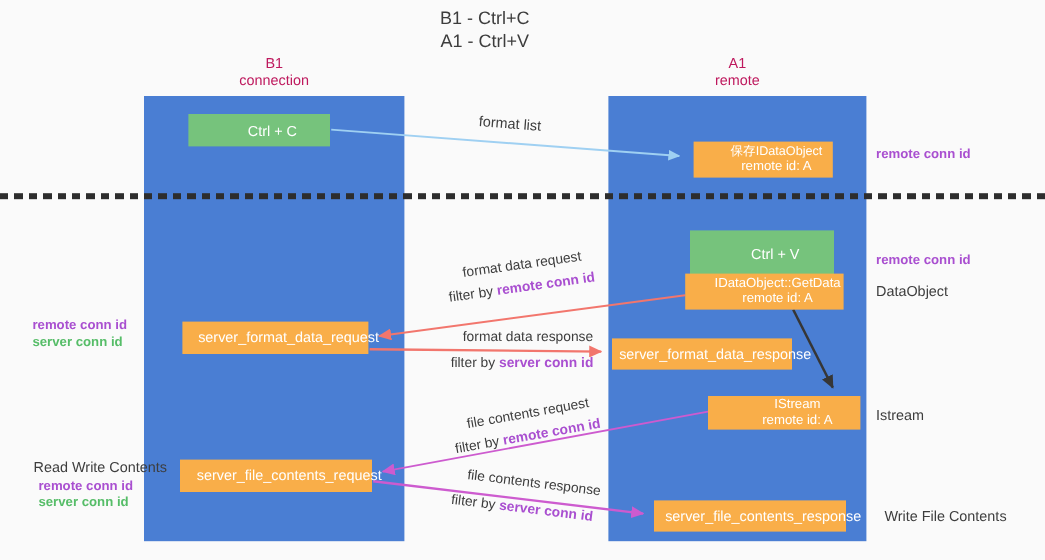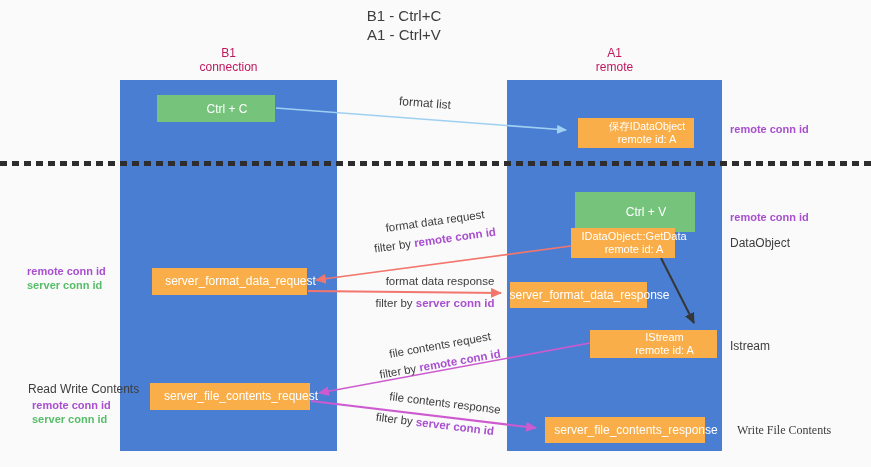--- a/index.html
+++ b/index.html
@@ -83,30 +83,30 @@
 
   <div class="node orange" style="left:578px;top:118px;width:116px;height:30px;font-size:10.5px;">
     <span>保存IDataObject</span>
     <span class="sub">remote id: A</span>
   </div>
 
   <div class="node green" style="left:575px;top:172px;width:120px;height:40px;margin-top:20px;">
     <span>Ctrl + V</span>
   </div>
 
-  <div class="node orange" style="left:571px;top:228px;width:104px;height:30px;font-size:11px;">
+  <div class="node orange" style="left:571px;top:228px;width:132px;height:30px;font-size:11px;">
     <span>IDataObject::GetData</span>
     <span class="sub">remote id: A</span>
   </div>
 
   <div class="node orange" style="left:152px;top:268px;width:155px;height:27px;">
     <span>server_format_data_request</span>
   </div>
 
-  <div class="node orange" style="left:510px;top:282px;width:137px;height:26px;">
+  <div class="node orange" style="left:510px;top:282px;width:150px;height:26px;">
     <span>server_format_data_response</span>
   </div>
 
   <div class="node orange" style="left:590px;top:330px;width:127px;height:28px;font-size:11px;">
     <span>IStream</span>
     <span class="sub">remote id: A</span>
   </div>
 
   <div class="node orange" style="left:545px;top:417px;width:160px;height:26px;">
     <span>server_file_contents_response</span>
@@ -127,21 +127,21 @@
   <div class="edge-label" style="left:355px;top:339px;width:170px;transform:rotate(-10deg);">file contents request</div>
   <div class="edge-label" style="left:350px;top:358px;width:180px;transform:rotate(-10deg);"><span>filter by </span><span class="kw-purple">remote conn id</span></div>
 
   <div class="edge-label" style="left:370px;top:397px;width:150px;transform:rotate(7deg);">file contents response</div>
   <div class="edge-label" style="left:360px;top:418px;width:150px;transform:rotate(7deg);"><span>filter by </span><span class="kw-purple">server conn id</span></div>
 
   <div class="side-label purple" style="left:730px;top:123px;">remote conn id</div>
   <div class="side-label purple" style="left:730px;top:211px;">remote conn id</div>
   <div class="side-label" style="left:730px;top:236px;">DataObject</div>
   <div class="side-label" style="left:730px;top:339px;">Istream</div>
-  <div class="side-label" style="left:737px;top:423px;font-family:Liberation Serif, serif;">Write File Contents</div>
+  <div class="side-label" style="left:737px;top:423px;">Write File Contents</div>
 
   <div class="side-label purple" style="left:27px;top:265px;">remote conn id</div>
   <div class="side-label green" style="left:27px;top:279px;">server conn id</div>
   <div class="side-label" style="left:28px;top:382px;">Read Write Contents</div>
   <div class="side-label purple" style="left:32px;top:399px;">remote conn id</div>
   <div class="side-label green" style="left:32px;top:413px;">server conn id</div>
 
 </div>
 
 </body></html>

